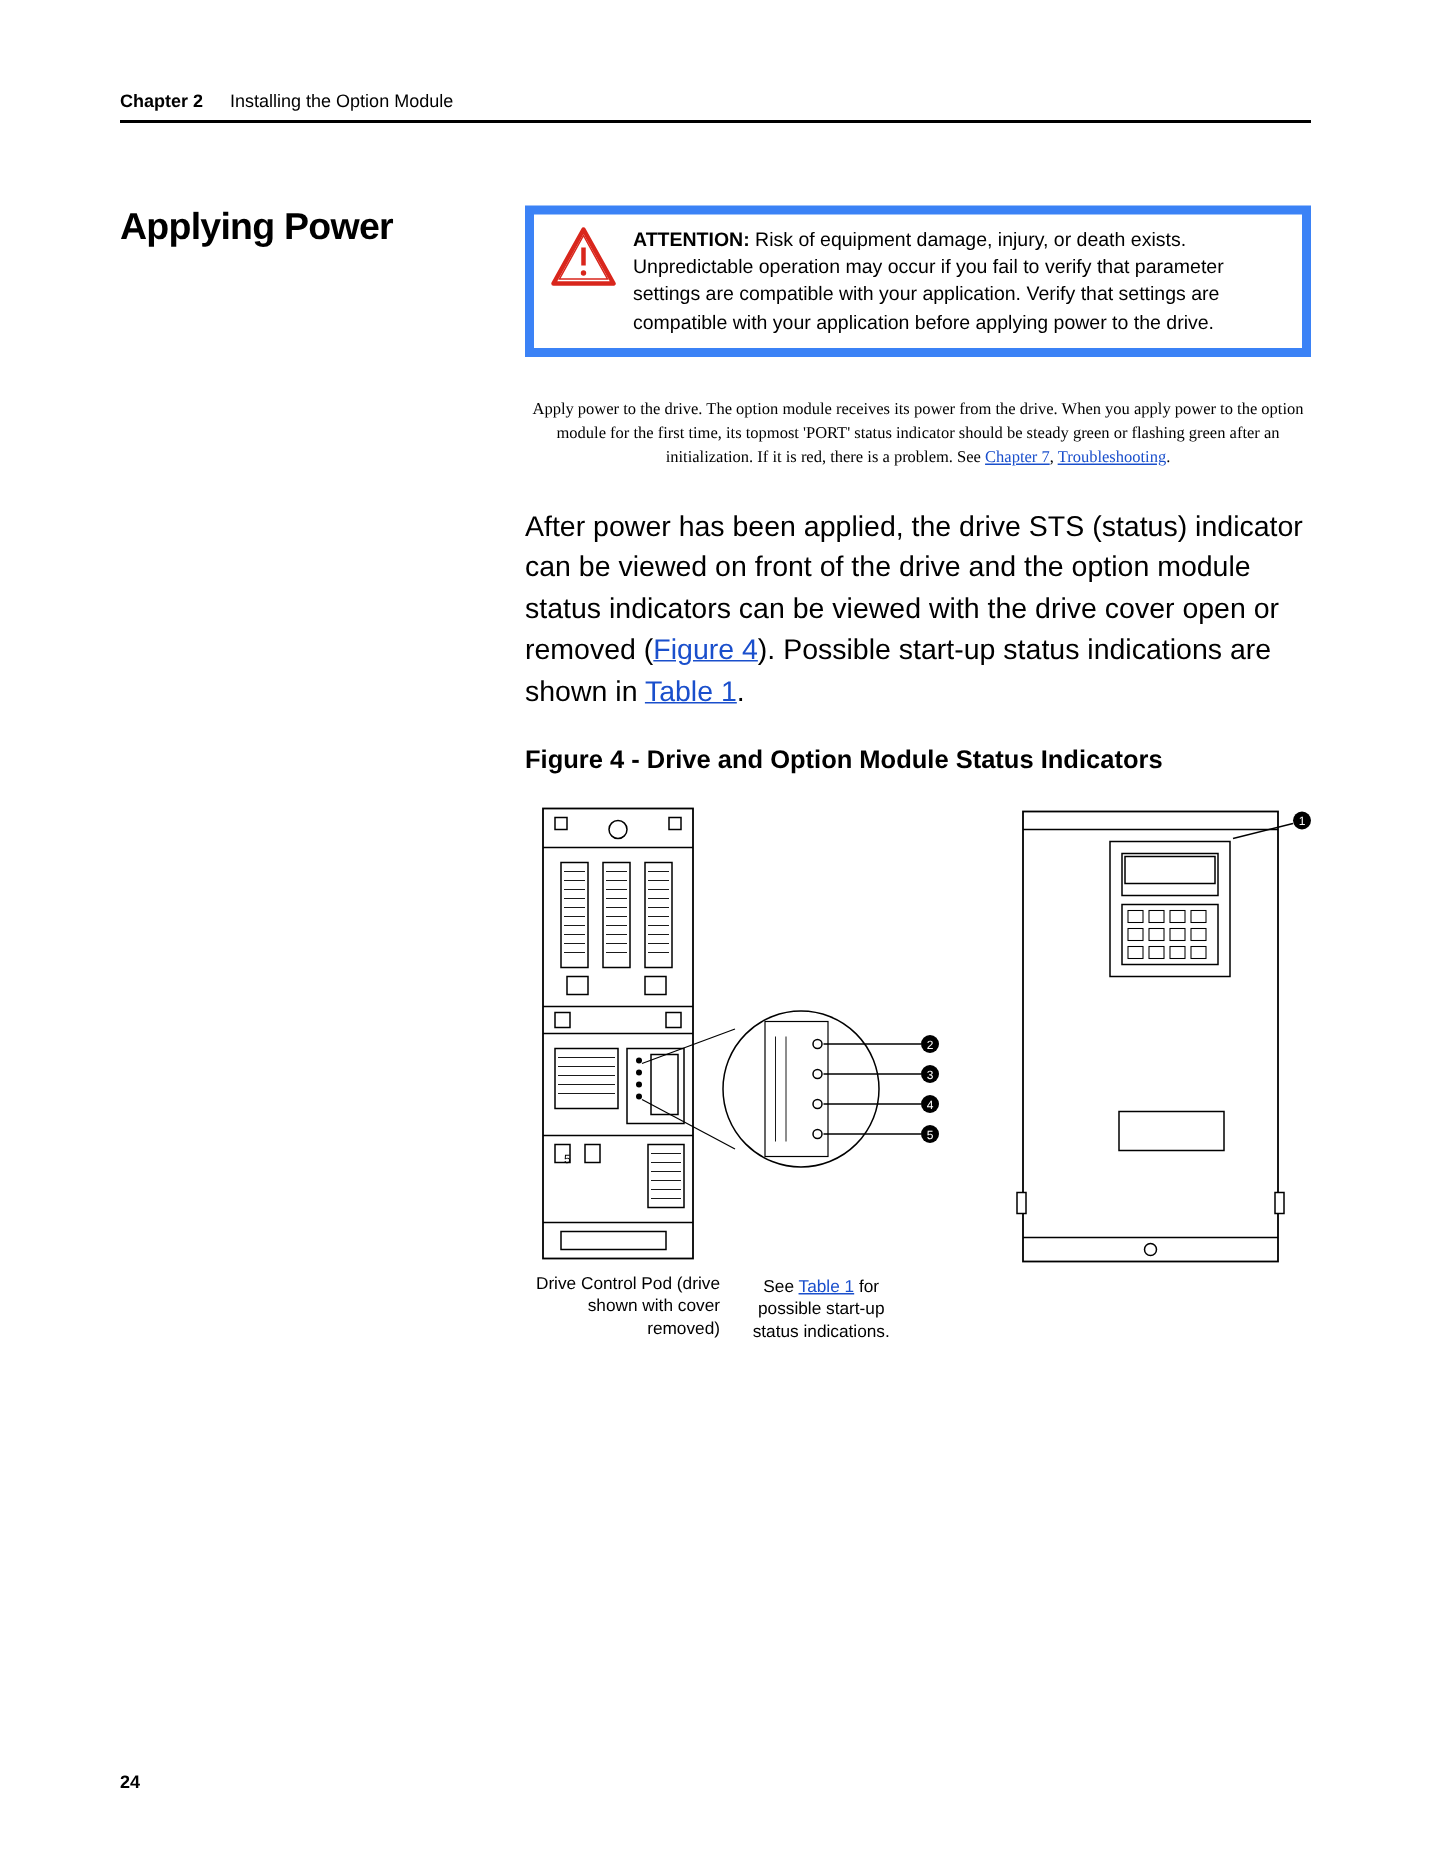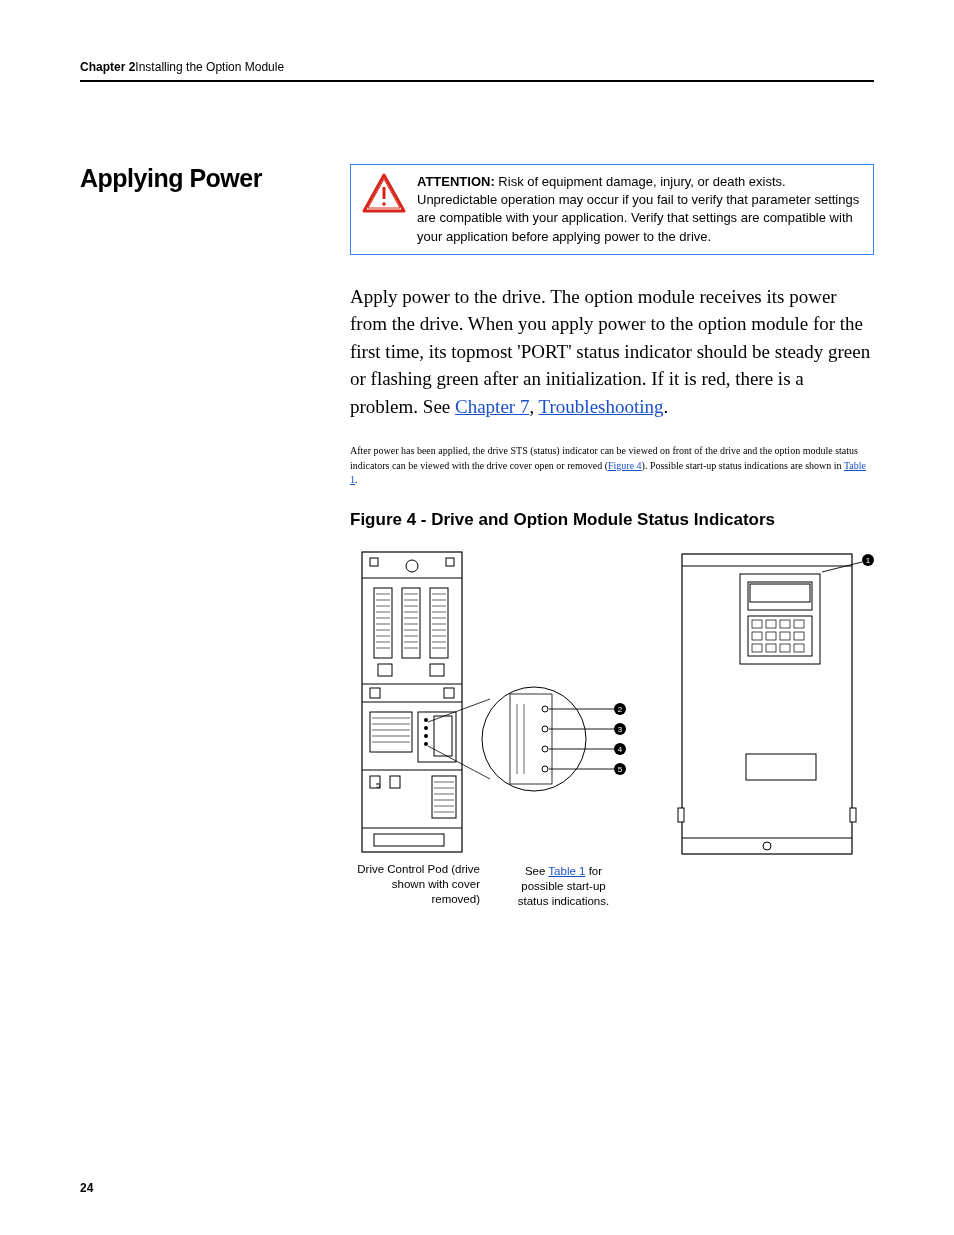--- a/index.html
+++ b/index.html
@@ -15,50 +15,51 @@
   }
   .page {
     padding: 60px 80px 40px 80px;
     box-sizing: border-box;
     height: 100%;
     position: relative;
   }
   .header {
     display: flex;
     align-items: baseline;
+    gap: 18px;
     font-size: 12px;
     border-bottom: 2px solid #000;
     padding-bottom: 6px;
   }
   .header .chapter {
     font-weight: bold;
   }
   .header .title {
     font-weight: normal;
   }
   .content-row {
     display: flex;
-    margin-top: 82px;
+    margin-top: 55px;
   }
   .left-col {
     width: 270px;
     flex-shrink: 0;
   }
   .right-col {
     flex: 1;
   }
   h1.section {
     font-family: Arial, Helvetica, sans-serif;
     font-weight: bold;
     font-size: 25px;
     margin: 0;
     letter-spacing: -0.5px;
   }
   .attention-box {
-    border: 1px solid #3b82f6;
+    border: 6px solid #3b82f6;
     display: flex;
     padding: 0;
   }
   .attention-icon-cell {
     width: 58px;
     display: flex;
     align-items: flex-start;
     justify-content: center;
     padding: 8px 4px;
   }
@@ -71,60 +72,61 @@
   }
   .attention-text-cell b {
     font-weight: bold;
   }
   .warn-triangle {
     width: 44px;
     height: 40px;
   }
   .body-para {
     font-family: Georgia, 'Times New Roman', serif;
-    font-size: 19px;
+    font-size: 11px;
     line-height: 1.45;
     margin-top: 28px;
+    text-align: center;
   }
   .link {
     color: #1a4fcc;
     text-decoration: underline;
   }
   h2.subsection {
     font-family: Arial, Helvetica, sans-serif;
     font-weight: bold;
     font-size: 19px;
     margin-top: 42px;
     margin-bottom: 0;
     letter-spacing: -0.3px;
   }
   .body-para2 {
-    font-family: Liberation Serif, serif;
-    font-size: 10px;
+    font-family: Liberation Sans, sans-serif;
+    font-size: 19px;
     line-height: 1.45;
     margin-top: 24px;
   }
   .figure-caption {
     font-family: Arial, Helvetica, sans-serif;
     font-weight: bold;
     font-size: 17px;
     margin-top: 22px;
   }
   .figure-area {
     margin-top: 14px;
     position: relative;
     height: 400px;
   }
   .diagram-svg {
     width: 100%;
     height: 100%;
   }
   .figure-note {
     position: absolute;
-    left: 156px;
+    left: 140px;
     top: 320px;
     font-size: 11.5px;
     font-family: Arial, Helvetica, sans-serif;
     text-align: center;
     line-height: 1.3;
     width: 115px;
   }
   .caption-under {
     position: absolute;
     left: 0;

